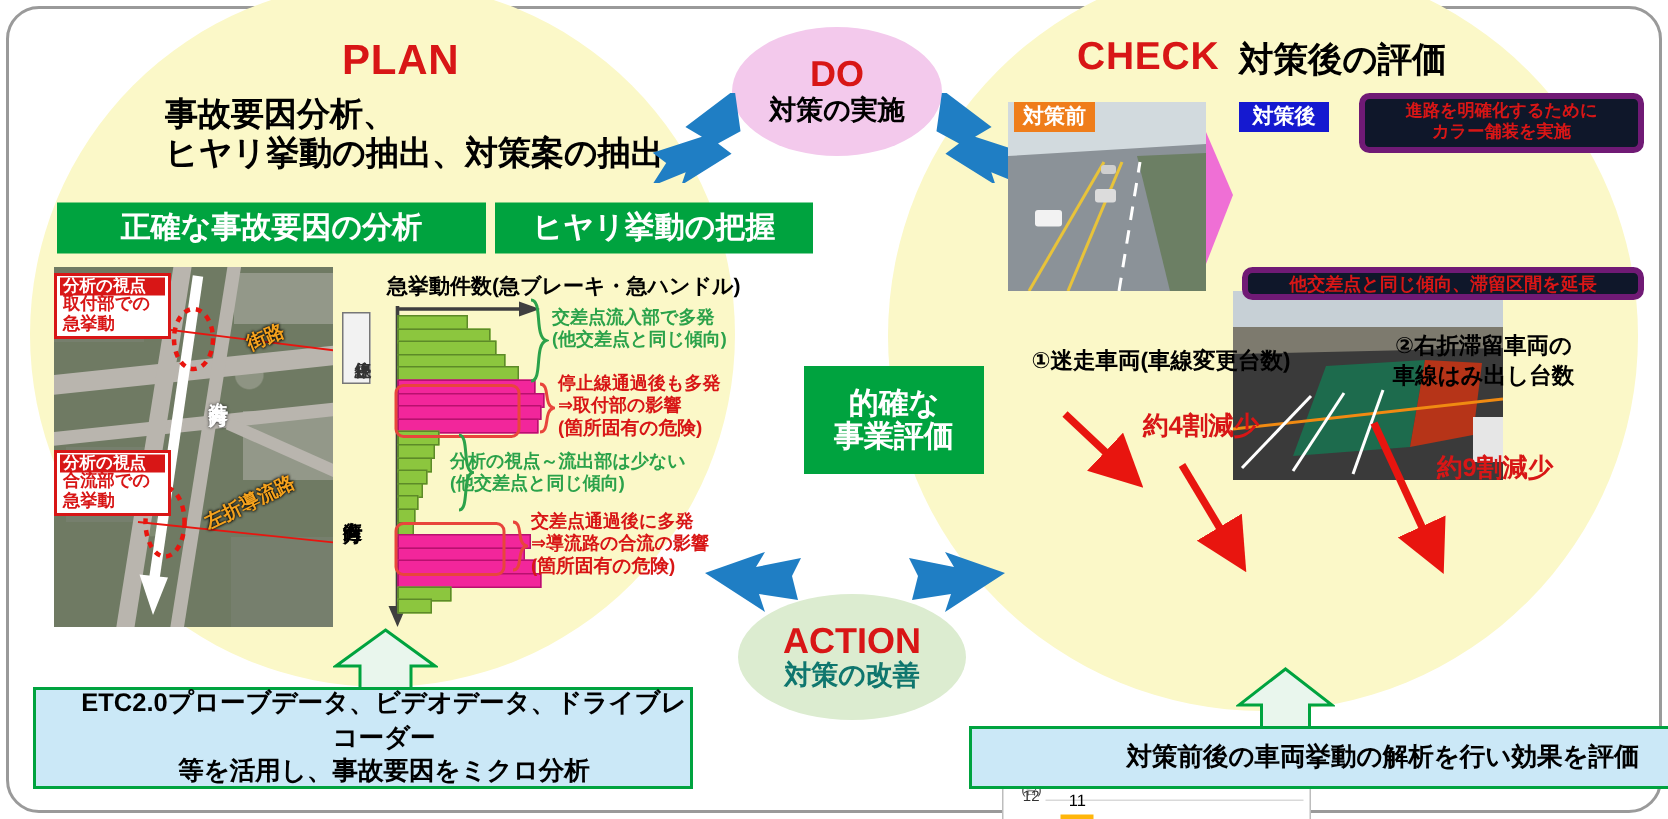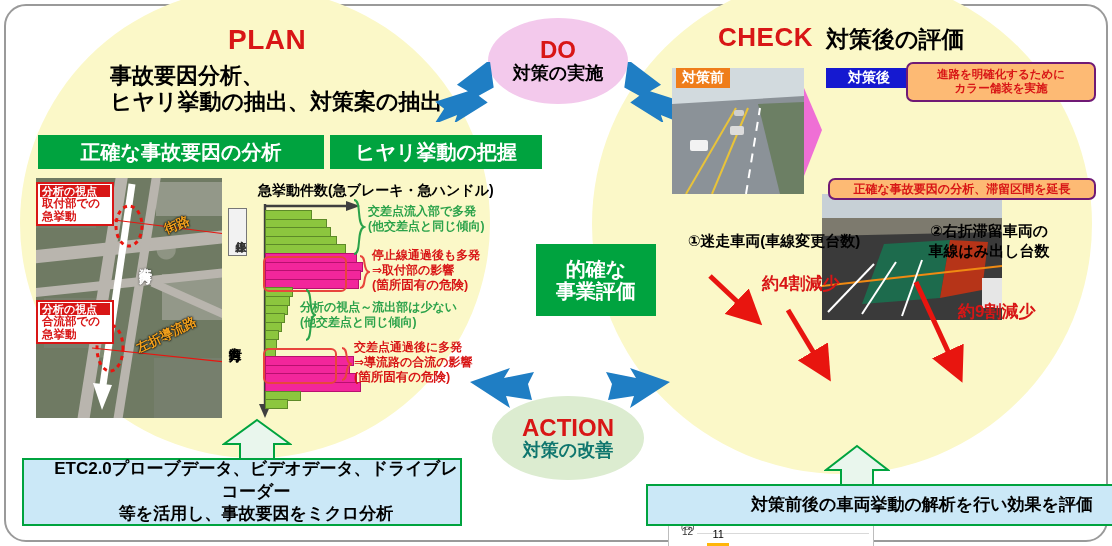--- a/index.html
+++ b/index.html
@@ -110,23 +110,23 @@
   .photo-before{
     background:
       linear-gradient(190deg,#cfd7db 0 28%, #8d9499 28% 100%);
     overflow:hidden;position:relative;
   }
   .photo-after{
     background:linear-gradient(185deg,#b9c2c8 0 22%, #3b3b3b 22% 100%);
     overflow:hidden;position:relative;
   }
   .tag-orange{background:#ef7d1a;color:#fff;font-weight:bold;font-size:14px;padding:1px 6px;}
-  .tag-blue{background:#1519d0;color:#fff;font-weight:bold;font-size:14px;padding:1px 22px;}
+  .tag-blue{background:#1519d0;color:#fff;font-weight:bold;font-size:14px;padding:1px 9px;}
   .callout{
-    background:#fdba74;border:2px solid #701a75;border-radius:7px;
+    background:#0f172a;border:4px solid #701a75;border-radius:7px;
     color:#d81616;font-weight:bold;font-size:11.5px;line-height:1.2;text-align:center;
     display:flex;align-items:center;justify-content:center;
   }
 
   
   .minichart{background:#fff;border:1px solid #bdbdbd;position:relative;}
   .mc-title{font-size:15px;font-weight:bold;color:#000;text-align:center;line-height:1.15;white-space:nowrap;}
   .grid{position:absolute;left:0;right:0;height:1px;background:#d9d9d9;}
   .ytick{position:absolute;font-size:10px;color:#333;text-align:right;white-space:nowrap;}
   .vbar{position:absolute;}
@@ -310,21 +310,21 @@
   <div class="abs tag-blue" style="left:826px;top:68px;">対策後</div>
 
   <svg class="abs" style="left:802px;top:84px;" width="22" height="96" viewBox="0 0 22 96">
     <polygon points="2,4 20,46 2,92" fill="#ef6fd5"></polygon>
   </svg>
 
   <div class="abs callout" style="left:906px;top:62px;width:190px;height:40px;flex-direction:column;">
     <div>進路を明確化するために</div>
     <div>カラー舗装を実施</div>
   </div>
-  <div class="abs callout" style="left:828px;top:178px;width:268px;height:22px;font-size:12px;">正確な事故要因の分析、滞留区間を延長</div>
+  <div class="abs callout" style="left:828px;top:178px;width:268px;height:22px;font-size:12px;">他交差点と同じ傾向、滞留区間を延長</div>
 
   <div class="abs green-chip" style="left:536px;top:244px;width:120px;height:72px;flex-direction:column;">
     <div>的確な</div>
     <div>事業評価</div>
   </div>
 
   <div class="abs mc-title" style="left:664px;top:232px;width:220px;">①迷走車両(車線変更台数)</div>
   <div class="abs minichart" id="mc1" style="left:668px;top:262px;width:206px;height:182px;">
       <div class="ytick" style="left: 2px; top: 30.6667px; width: 22px;">10</div>
       <div class="grid" style="top: 18px; left: 28px; right: 4px; width: auto;"></div>

